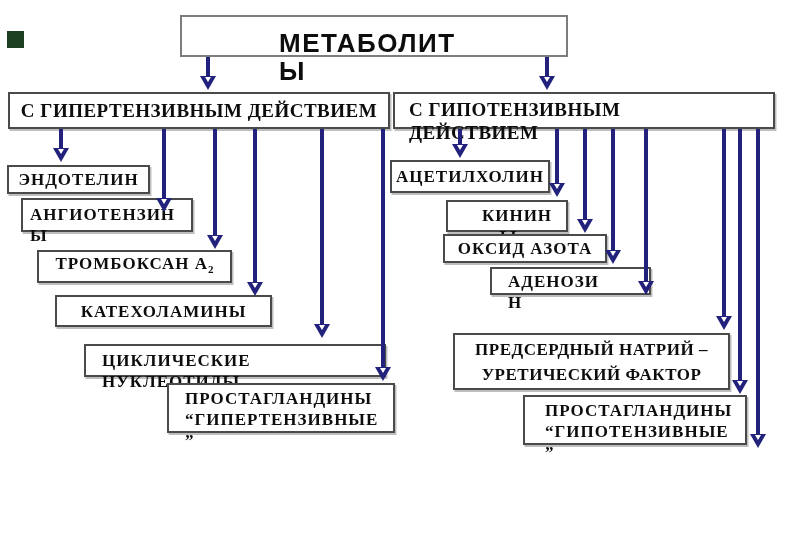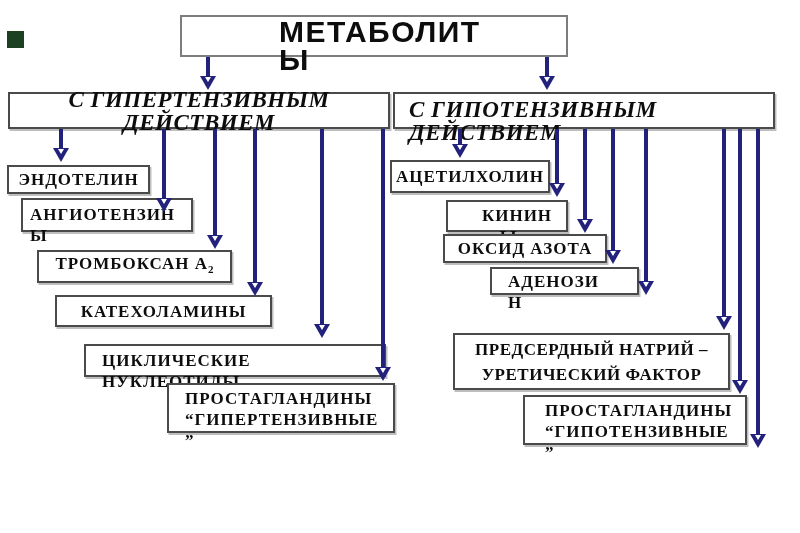--- a/index.html
+++ b/index.html
@@ -9,25 +9,25 @@
 
   .deco-square{position:absolute;left:7px;top:31px;width:17px;height:17px;background:#1d4023;}
 
   .box{position:absolute;background:#ffffff;border:2px solid #4a4a4a;box-sizing:border-box;
        box-shadow:1.5px 2px 0 rgba(110,110,110,.45);color:#0d0d0d;}
   .box.c{display:flex;align-items:center;justify-content:center;text-align:center;}
   .label{white-space:pre-line;font-weight:bold;font-size:17px;letter-spacing:1px;line-height:21px;}
 
   
   .title-box{border-color:#7d7d7d;box-shadow:none;}
-  .title-label{font-family:"Liberation Sans","DejaVu Sans",sans-serif;font-size:30px;
-               letter-spacing:1.5px;line-height:28px;padding:1px 0 0 97px;}
+  .title-label{font-family:"Liberation Sans","DejaVu Sans",sans-serif;font-size:26px;
+               letter-spacing:1.5px;line-height:28px;padding:1px 0 0 97px;margin-top:11px;}
 
   
-  .hdr .label{font-style:italic;font-size:23px;letter-spacing:.5px;line-height:23px;}
+  .hdr .label{font-size:19px;letter-spacing:.5px;line-height:23px;}
   .hdrR-label{padding:4px 14px 0 14px;}
 
   
   .box,.label{overflow:visible;}
 
   
   .arrow{position:absolute;width:16px;}
   .arrow .shaft{position:absolute;left:6px;top:0;bottom:12px;width:4px;background:#22227d;}
   .arrow .head{position:absolute;bottom:0;left:0;width:0;height:0;
                border-left:8px solid transparent;border-right:8px solid transparent;
@@ -92,21 +92,21 @@
 
   <div class="box" style="left:446px;top:200px;width:122px;height:32px;">
     <div class="label" style="padding:3px 0 0 3px;text-indent:17px;text-align:center;">КИНИН
 Ы</div>
   </div>
 
   <div class="box c" style="left:443px;top:234px;width:164px;height:29px;">
     <div class="label">ОКСИД АЗОТА</div>
   </div>
 
-  <div class="box" style="left:490px;top:267px;width:149px;height:28px;">
+  <div class="box" style="left:490px;top:267px;width:161px;height:28px;">
     <div class="label" style="padding:2px 0 0 16px;">АДЕНОЗИ
 Н</div>
   </div>
 
 
   <div class="box c" style="left:453px;top:333px;width:277px;height:57px;">
     <div class="label" style="line-height:25px;letter-spacing:.5px;">ПРЕДСЕРДНЫЙ НАТРИЙ –
 УРЕТИЧЕСКИЙ ФАКТОР</div>
   </div>
 

